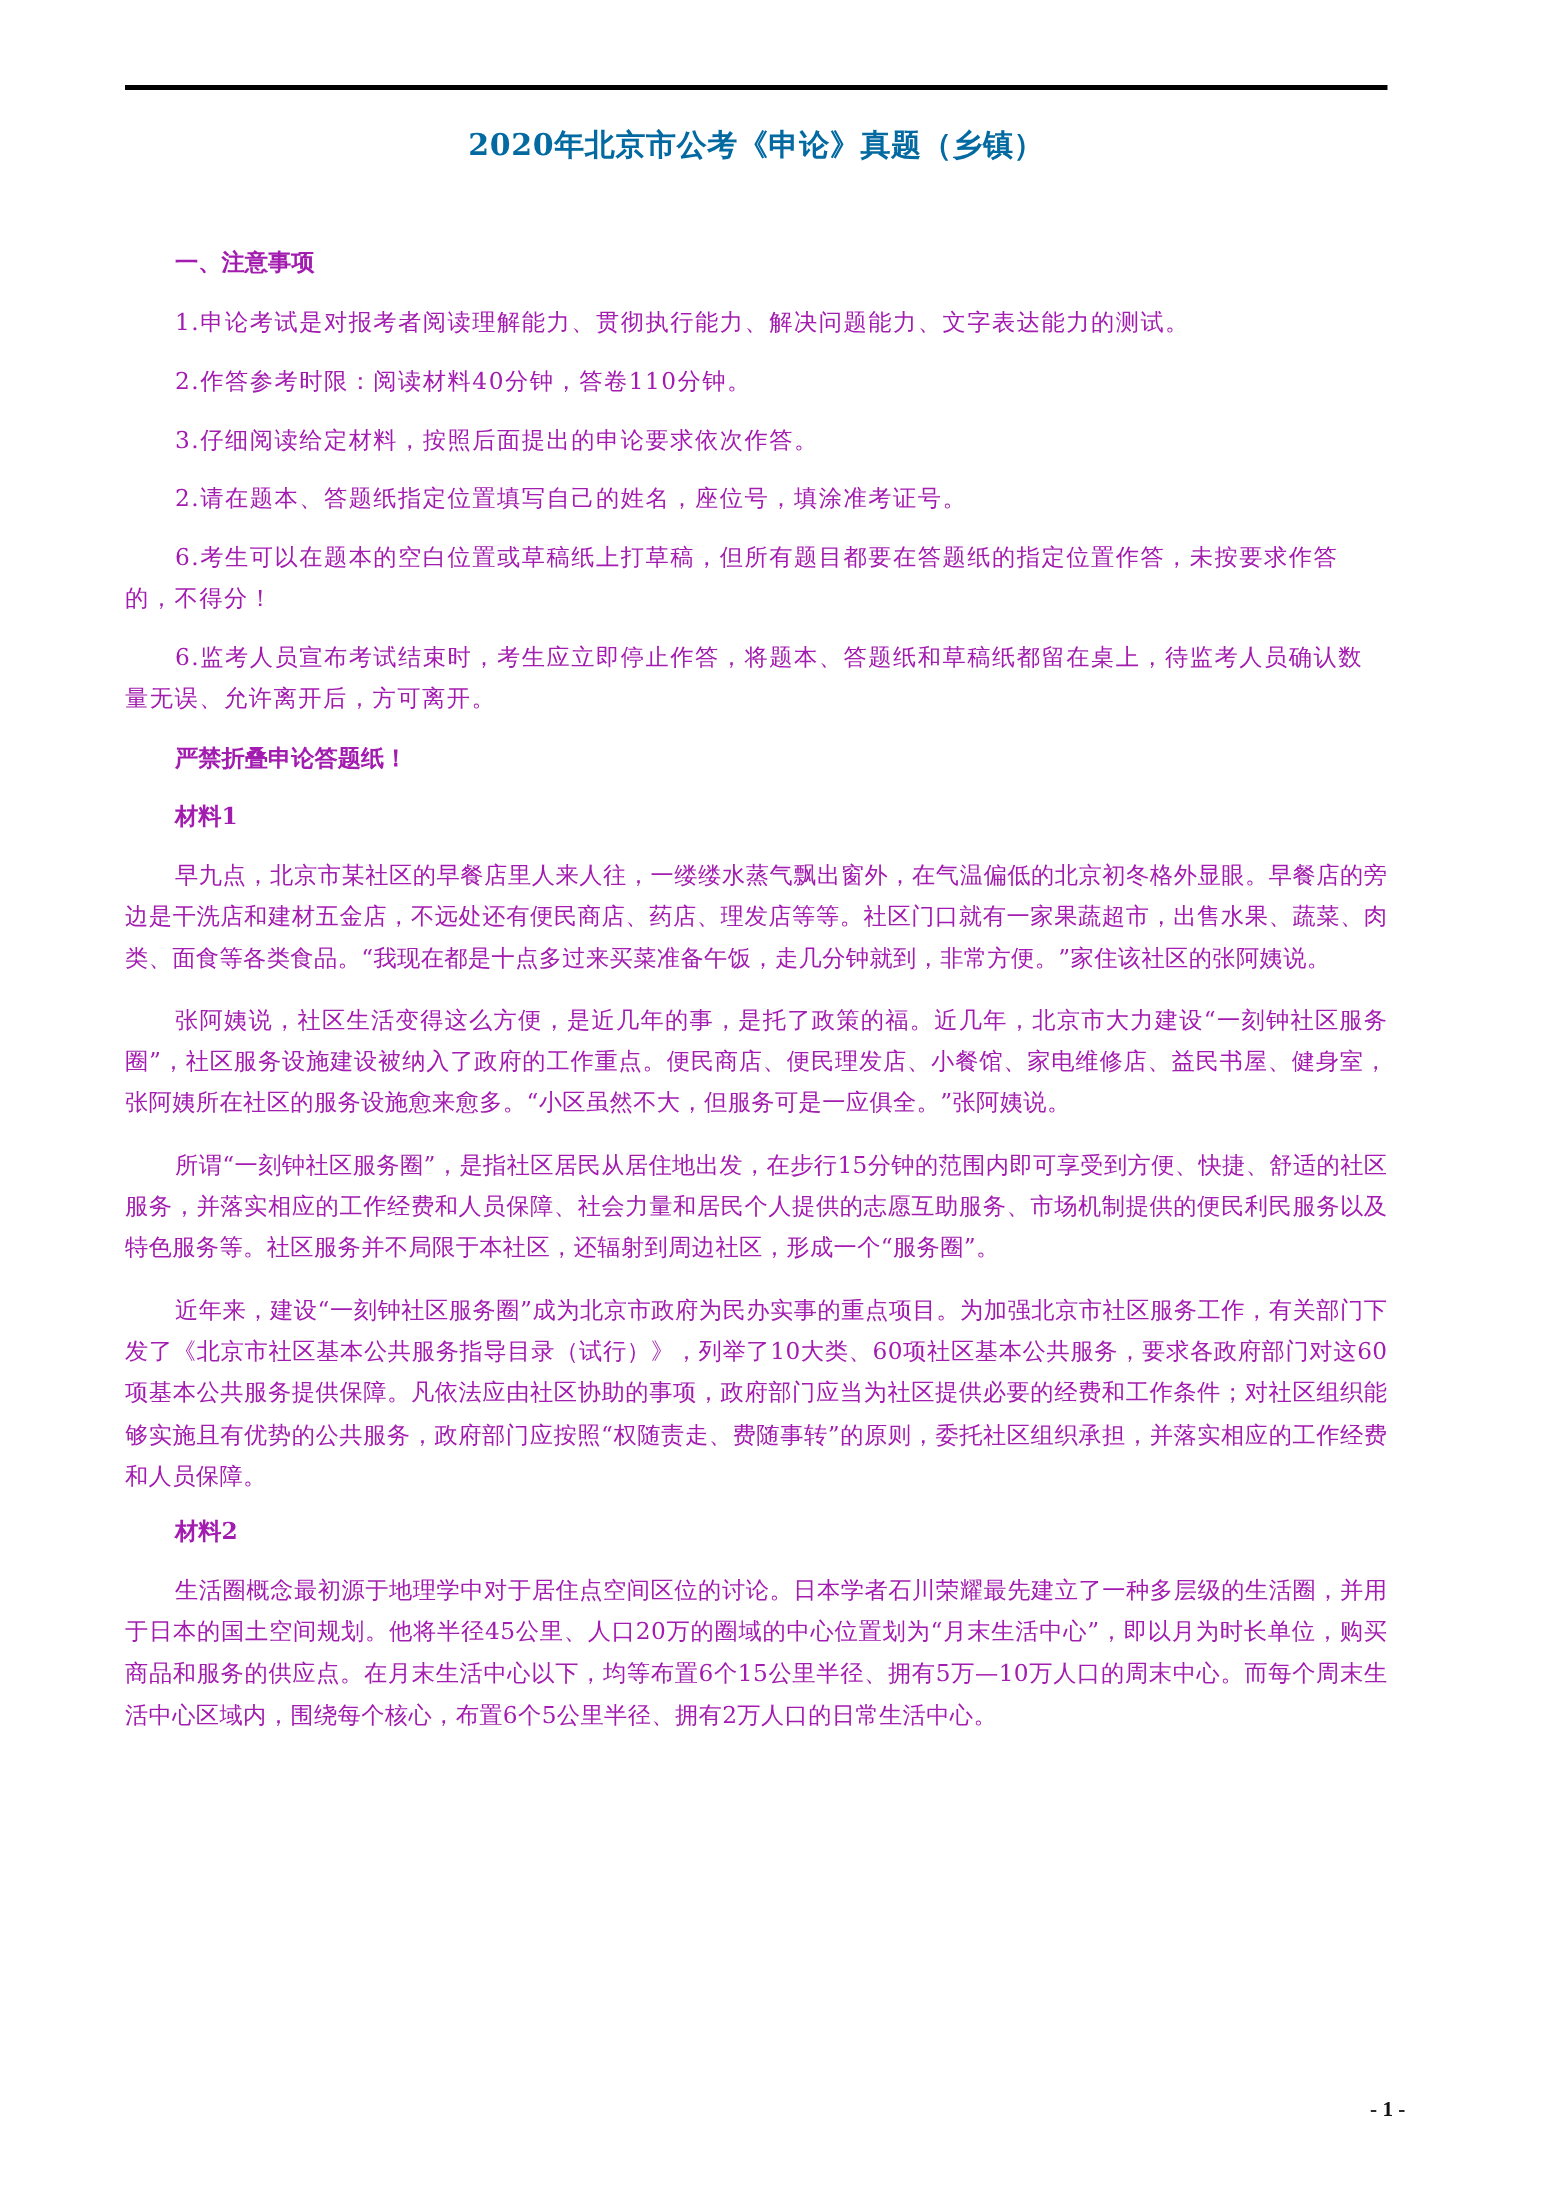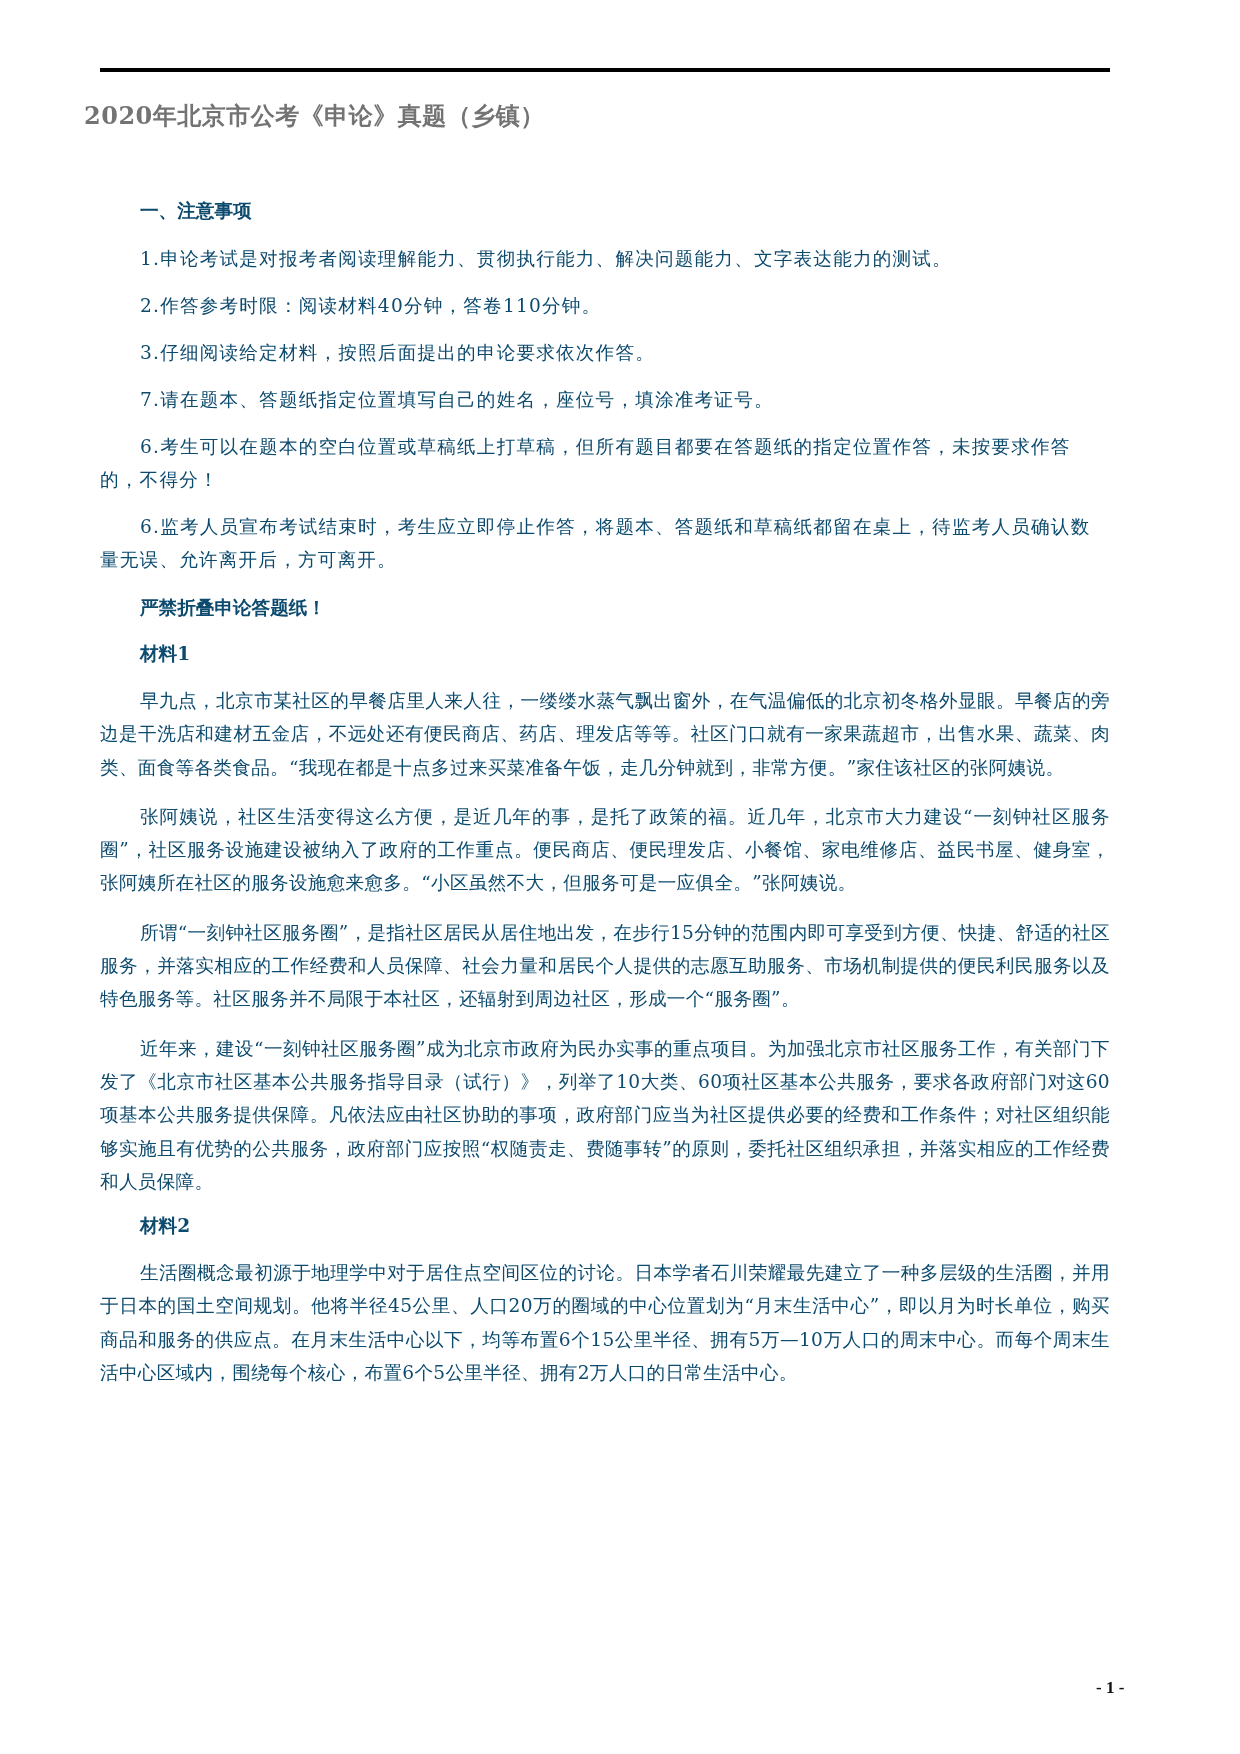--- a/index.html
+++ b/index.html
@@ -1,42 +1,42 @@
 <!DOCTYPE html>
 <html><head>
 <meta charset="utf-8">
 <style>
   html, body { margin: 0; padding: 0; background: #ffffff; }
   body { width: 1240px; height: 1754px; position: relative; overflow: hidden; color: #111; }
   .page { position: absolute; left: 0; top: 0; width: 1240px; height: 1754px; }
   .top-rule { position: absolute; left: 100px; top: 68px; width: 1010px; height: 4px; background: #000; }
-  .title { position: absolute; left: 84px; top: 100px; width: 1010px; 
-    font-family: "DejaVu Serif", "Liberation Serif", serif; font-size: 24px; font-weight: bold; color: #737373; letter-spacing: 0.5px; }
+  .title { position: absolute; left: 100px; top: 100px; width: 1010px; text-align: center;
+    font-family: "DejaVu Serif", "Liberation Serif", serif; font-size: 24px; font-weight: bold; color: #0369a1; letter-spacing: 0.5px; }
   .content { position: absolute; left: 100px; top: 198px; width: 1010px;
-    font-family: "DejaVu Sans", "Liberation Sans", sans-serif; font-size: 18.6px; color: #0c4a6e; }
+    font-family: "DejaVu Sans", "Liberation Sans", sans-serif; font-size: 18.6px; color: #a21caf; }
   .heading { font-weight: bold; text-indent: 40px; margin: 0 0 18px 0; line-height: 26px; font-family: "DejaVu Sans", sans-serif; }
   .note { text-indent: 40px; margin: 0 0 14px 0; line-height: 33px; font-family: "DejaVu Serif", "Liberation Serif", serif; letter-spacing: 1.2px; }
   .warn { font-weight: bold; text-indent: 40px; margin: 18px 0 18px 0; line-height: 28px; font-family: "DejaVu Serif", serif; }
   .material-title { font-weight: bold; text-indent: 40px; margin: 0 0 14px 0; line-height: 28px; font-family: "DejaVu Serif", serif; }
   .para { text-indent: 40px; margin: 16px 0 14px 0; line-height: 33.3px; text-align: justify; font-family: "DejaVu Serif", "Liberation Serif", serif; letter-spacing: 0.3px; }
   .page-number { position: absolute; left: 1096px; top: 1678px; font-family: "Liberation Serif", "DejaVu Serif", serif; font-weight: bold; font-size: 17px; }
 </style>
 </head>
 <body>
 
 <div class="page">
   <div class="top-rule"></div>
   <div class="title">2020年北京市公考《申论》真题（乡镇）</div>
 
   <div class="content">
     <div class="heading">一、注意事项</div>
     <p class="note">1.申论考试是对报考者阅读理解能力、贯彻执行能力、解决问题能力、文字表达能力的测试。</p>
     <p class="note">2.作答参考时限：阅读材料40分钟，答卷110分钟。</p>
     <p class="note">3.仔细阅读给定材料，按照后面提出的申论要求依次作答。</p>
-    <p class="note">7.请在题本、答题纸指定位置填写自己的姓名，座位号，填涂准考证号。</p>
+    <p class="note">2.请在题本、答题纸指定位置填写自己的姓名，座位号，填涂准考证号。</p>
     <p class="note">6.考生可以在题本的空白位置或草稿纸上打草稿，但所有题目都要在答题纸的指定位置作答，未按要求作答的，不得分！</p>
     <p class="note">6.监考人员宣布考试结束时，考生应立即停止作答，将题本、答题纸和草稿纸都留在桌上，待监考人员确认数量无误、允许离开后，方可离开。</p>
     <div class="warn">严禁折叠申论答题纸！</div>
 
 
     <div class="material-title">材料1</div>
     <p class="para">早九点，北京市某社区的早餐店里人来人往，一缕缕水蒸气飘出窗外，在气温偏低的北京初冬格外显眼。早餐店的旁边是干洗店和建材五金店，不远处还有便民商店、药店、理发店等等。社区门口就有一家果蔬超市，出售水果、蔬菜、肉类、面食等各类食品。“我现在都是十点多过来买菜准备午饭，走几分钟就到，非常方便。”家住该社区的张阿姨说。</p>
     <p class="para">张阿姨说，社区生活变得这么方便，是近几年的事，是托了政策的福。近几年，北京市大力建设“一刻钟社区服务圈”，社区服务设施建设被纳入了政府的工作重点。便民商店、便民理发店、小餐馆、家电维修店、益民书屋、健身室，张阿姨所在社区的服务设施愈来愈多。“小区虽然不大，但服务可是一应俱全。”张阿姨说。</p>
     <p class="para">所谓“一刻钟社区服务圈”，是指社区居民从居住地出发，在步行15分钟的范围内即可享受到方便、快捷、舒适的社区服务，并落实相应的工作经费和人员保障、社会力量和居民个人提供的志愿互助服务、市场机制提供的便民利民服务以及特色服务等。社区服务并不局限于本社区，还辐射到周边社区，形成一个“服务圈”。</p>
     <p class="para">近年来，建设“一刻钟社区服务圈”成为北京市政府为民办实事的重点项目。为加强北京市社区服务工作，有关部门下发了《北京市社区基本公共服务指导目录（试行）》，列举了10大类、60项社区基本公共服务，要求各政府部门对这60项基本公共服务提供保障。凡依法应由社区协助的事项，政府部门应当为社区提供必要的经费和工作条件；对社区组织能够实施且有优势的公共服务，政府部门应按照“权随责走、费随事转”的原则，委托社区组织承担，并落实相应的工作经费和人员保障。</p>

